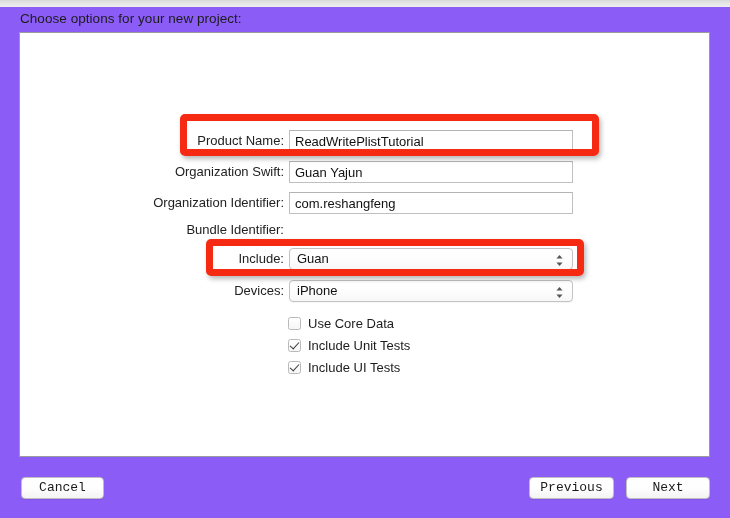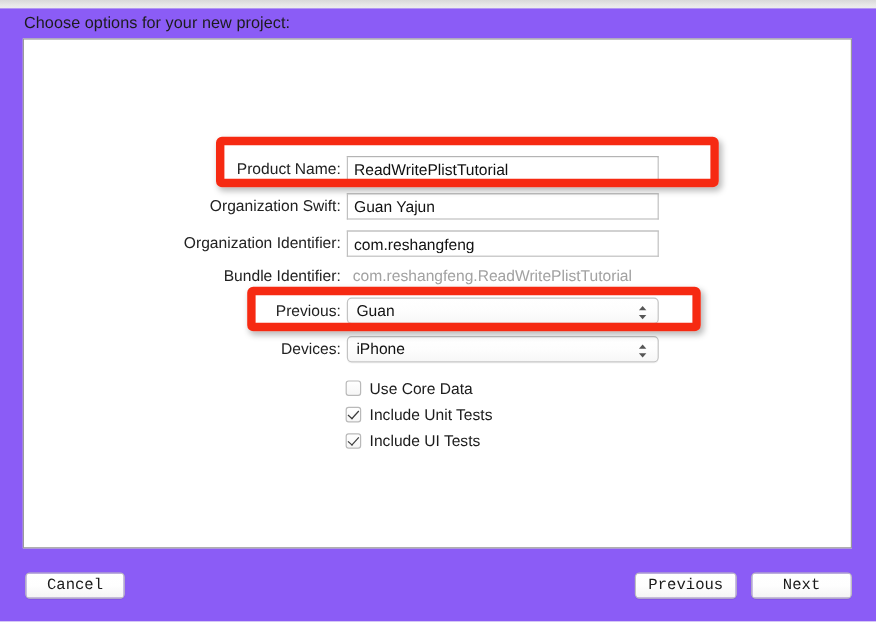--- a/index.html
+++ b/index.html
@@ -64,21 +64,21 @@
     right: 427px;        
     top: 3px;
     font-size: 13px;
     color: #222222;
     white-space: nowrap;
     text-align: right;
   }
   .row-control {
     position: absolute;
     left: 269px;          
-    width: 260px;
+    width: 284px;
     top: 0;
     height: 22px;
   }
   .text-field {
     box-sizing: border-box;
     width: 100%;
     height: 22px;
     background: #ffffff;
     border: 1px solid #c0c0c0;
     border-top-color: #b4b4b4;
@@ -227,27 +227,24 @@
 
       <div class="row" style="top:159px;text-decoration:underline;">
         <div class="row-label">Organization Identifier:</div>
         <div class="row-control">
           <input class="text-field" type="text" value="com.reshangfeng" style="">
         </div>
       </div>
 
       <div class="row" style="top:186px;">
         <div class="row-label">Bundle Identifier:</div>
-        <div class="row-control">
-          <div class="static-value">com.reshangfeng.ReadWritePlistTutorial</div>
-        </div>
       </div>
 
       <div class="row" style="top:215px;">
-        <div class="row-label">Previous:</div>
+        <div class="row-label">Include:</div>
         <div class="row-control">
           <div class="popup">
             <span>Guan</span>
             <span class="popup-arrows">
               <svg width="9" height="13" viewBox="0 0 9 13">
                 <path d="M4.5 1 L7.6 4.6 L1.4 4.6 Z" fill="#555"></path>
                 <path d="M4.5 12 L7.6 8.4 L1.4 8.4 Z" fill="#555"></path>
               </svg>
             </span>
           </div>

